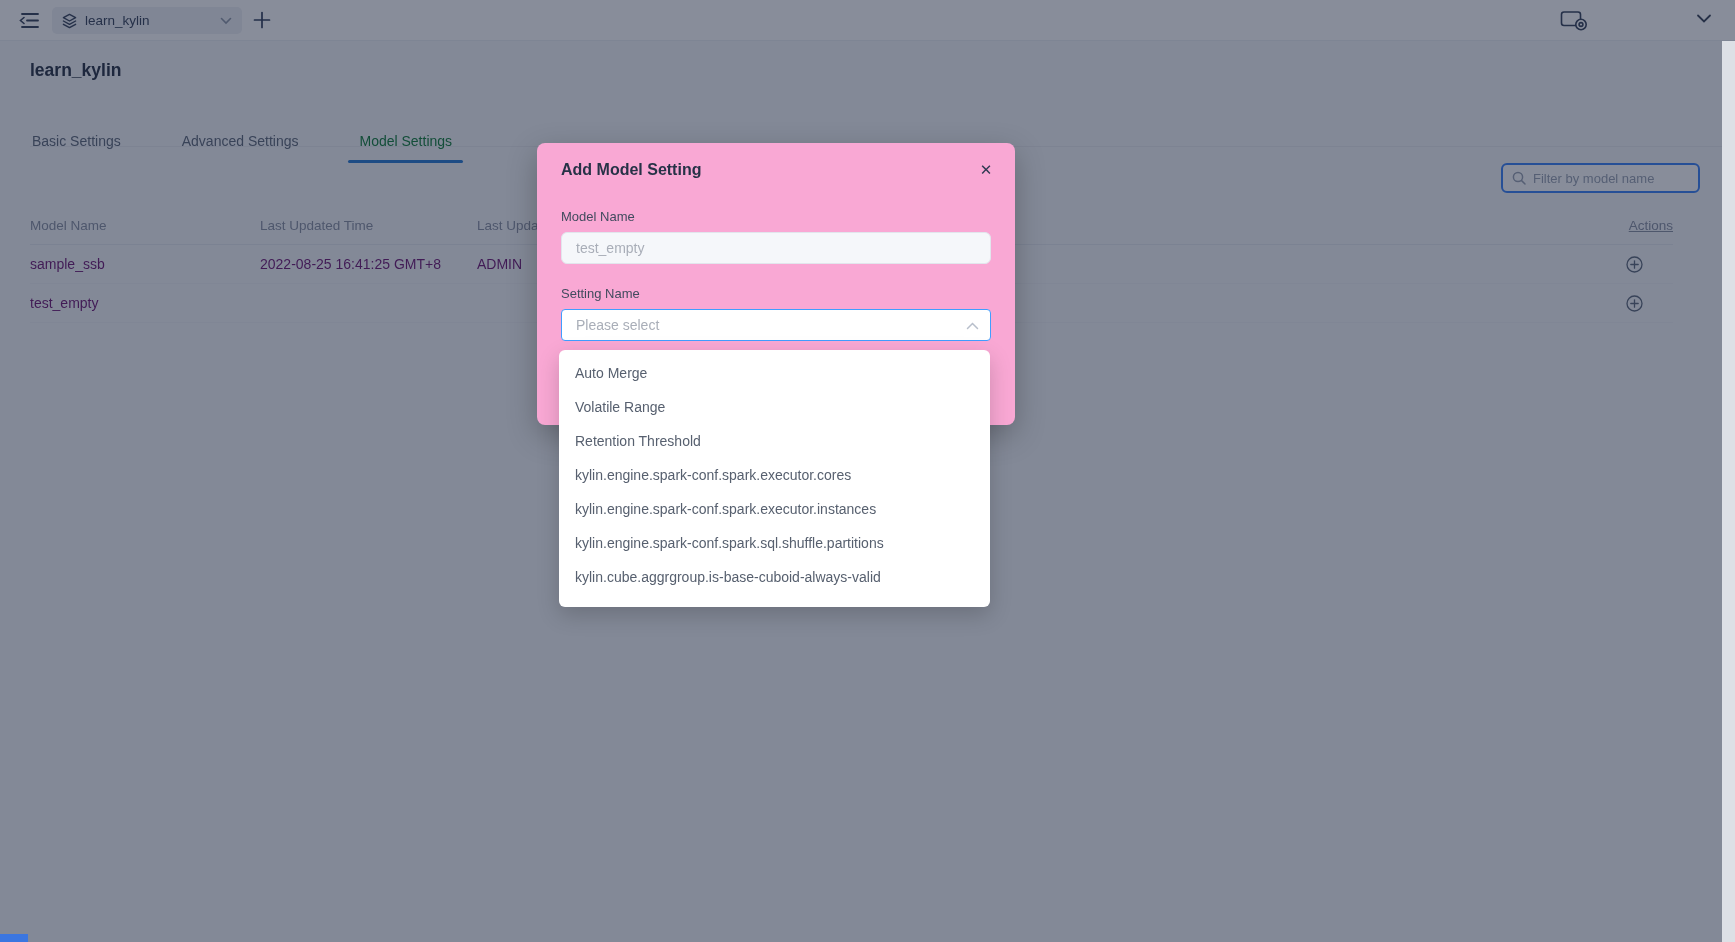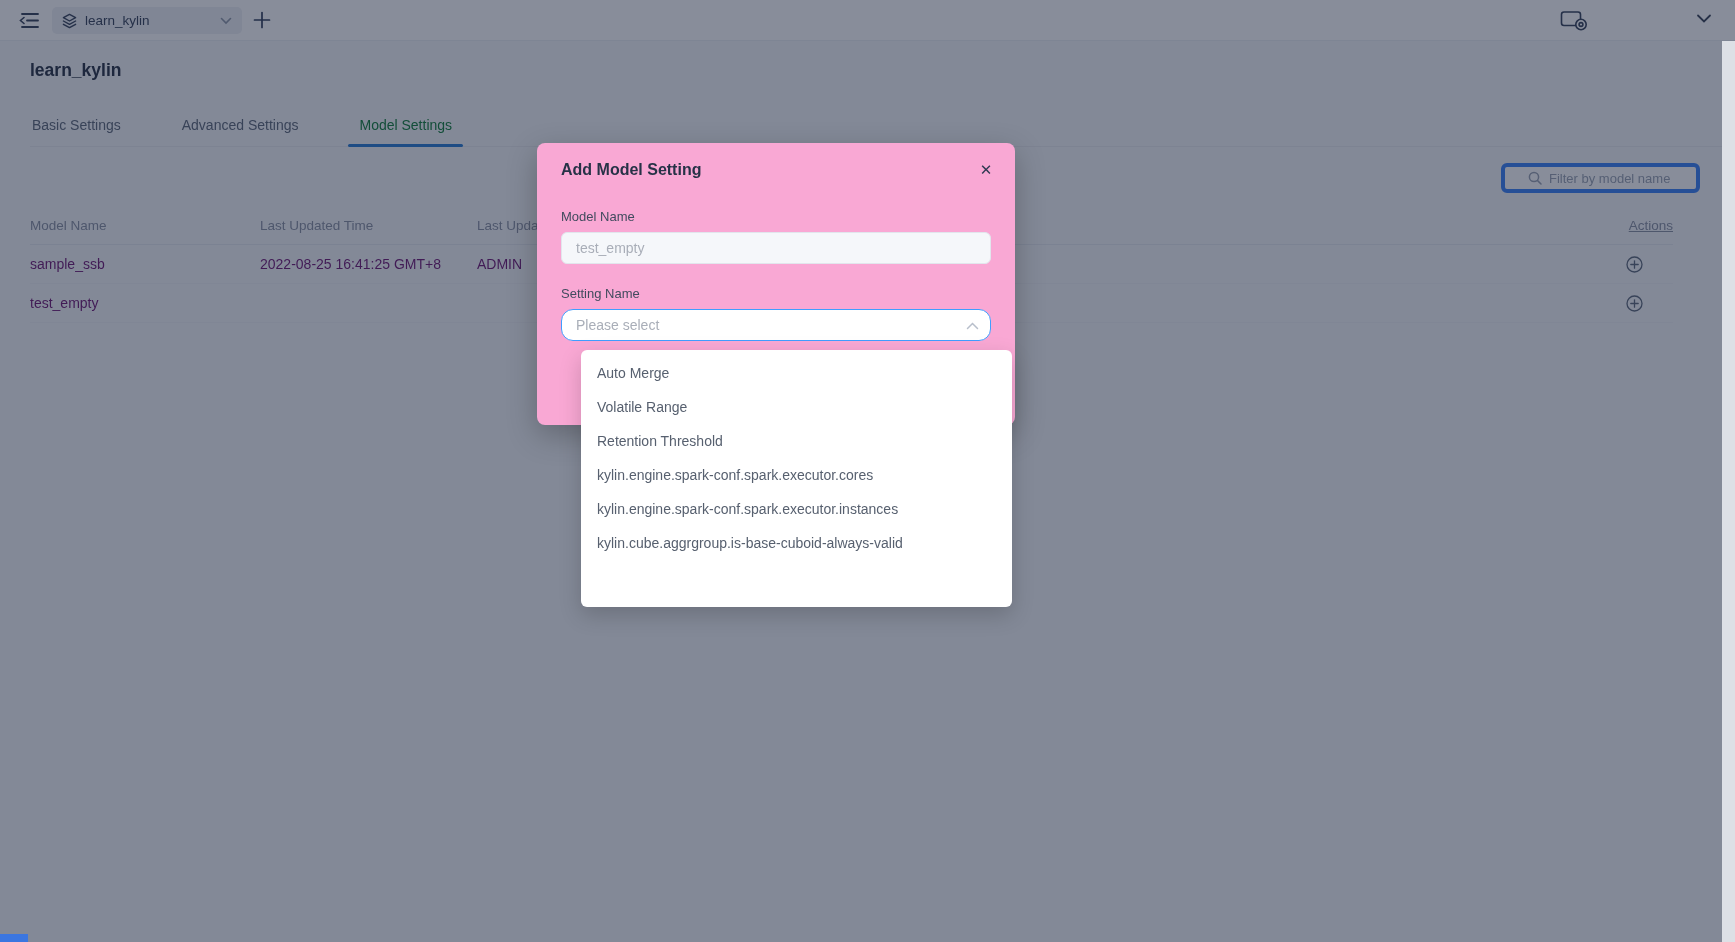--- a/index.html
+++ b/index.html
@@ -11,27 +11,27 @@
   .collapse-btn { position:absolute; left:18px; top:12px; width:22px; height:17px; cursor:pointer; }
   .project-pill { position:absolute; left:52px; top:7px; width:190px; height:27px; background:#eef0f4; border-radius:5px; display:flex; align-items:center; padding:0 10px; cursor:pointer; }
   .project-pill .plabel { font-size:13.5px; color:#39455c; margin-left:8px; flex:1; }
   .add-project-btn { position:absolute; left:252px; top:10px; width:20px; height:20px; cursor:pointer; }
   .admin-btn { position:absolute; left:1560px; top:10px; width:28px; height:22px; cursor:pointer; }
   .user-menu-btn { position:absolute; left:1696px; top:14px; width:18px; height:12px; cursor:pointer; }
 
   
   .page-title { position:absolute; left:30px; top:60px; font-size:17.5px; font-weight:bold; color:#2b3547; }
   .tabs { position:absolute; left:30px; top:110px; height:37px; display:flex; z-index:5; }
-  .tab { position:relative; height:37px; line-height:30px; margin-right:57px; font-size:14px; color:#5f6a7a; cursor:pointer; padding:0 2px; }
+  .tab { position:relative; height:37px; line-height:30px; margin-right:57px; font-size:14px; color:#5f6a7a; cursor:pointer; padding:0 2px;margin-top:16px; }
   .tab.active { color:#15803d; }
   .tab.active::after { content:""; position:absolute; left:-9px; right:-9px; bottom:0; height:3px; background:#2a7dd2; border-radius:2px; }
   .tabs-border { position:absolute; left:30px; right:13px; top:146px; height:1px; background:#e8ebef; }
 
   
-  .filter-box { position:absolute; left:1501px; top:163px; width:199px; height:30px; background:#fff; border:4px solid #3b82f6; border-radius:6px; display:flex; align-items:center; padding:0 23px; }
+  .filter-box { position:absolute; left:1501px; top:163px; width:199px; height:30px; background:#fff; border:2px solid #3b82f6; border-radius:6px; display:flex; align-items:center; padding:0 9px; }
   .filter-box input { border:none; outline:none; background:transparent; font-size:13px; color:#424c5e; width:100%; margin-left:7px; font-family:"Liberation Sans", sans-serif; }
   .filter-box input::placeholder { color:#9aa3b3; }
 
   
   .table { position:absolute; left:30px; right:62px; top:207px; }
   .trow { display:flex; align-items:center; height:39px; border-bottom:1px solid #eef1f5; font-size:14px; color:#701a75; }
   .trow.thead { height:38px; font-size:13.5px; color:#8a92a3; border-bottom:1px solid #e4e8ee; }
   .c1 { width:230px; } .c2 { width:217px; } .c3 { flex:1; } 
   .c4 { width:62px; text-align:right;text-decoration:underline; }
   .c4.icon-cell { text-align:left; padding-left:15px; }
@@ -42,26 +42,26 @@
 
   
   .overlay { position:absolute; inset:0; background:rgba(18,28,53,0.5); z-index:40; }
 
   
   .modal { position:absolute; left:537px; top:143px; width:478px; height:282px; background:#f9a8d4; border-radius:8px; box-shadow:0 10px 30px rgba(0,0,0,0.25); z-index:50; padding:18px 24px; }
   .modal-title { font-size:16px; font-weight:bold; color:#273247; margin-bottom:30px; }
   .modal-close { position:absolute; right:20px; top:18px; width:18px; height:18px; cursor:pointer; font-size:15px; color:#2e3a52; text-align:center; line-height:18px; }
   .field-label { font-size:13px; color:#414b5e; margin-bottom:8px; }
   .text-input { width:100%; height:32px; background:#f5f7fa; border:1px solid #e2e6ed; border-radius:6px; padding:0 14px; font-size:14px; color:#a9aeb8; font-family:"Liberation Sans", sans-serif; margin-bottom:22px; }
-  .select-box { position:relative; width:100%; height:32px; background:#fff; border:1.5px solid #409eff; border-radius:12px; padding:0 30px 0 14px; display:flex; align-items:center; cursor:pointer; }
+  .select-box { position:relative; width:100%; height:32px; background:#fff; border:1.5px solid #409eff; border-radius:4px; padding:0 30px 0 14px; display:flex; align-items:center; cursor:pointer; }
   .select-placeholder { font-size:14px; color:#a9aeb8; }
   .select-arrow { position:absolute; right:11px; top:12px; }
 
   
-  .dropdown { position:absolute; left:581px; top:350px; width:431px; height:257px; background:#fff; border-radius:6px; box-shadow:0 8px 22px rgba(0,0,0,0.18); overflow:hidden; padding-top:6px; z-index:60; }
+  .dropdown { position:absolute; left:559px; top:350px; width:431px; height:257px; background:#fff; border-radius:6px; box-shadow:0 8px 22px rgba(0,0,0,0.18); overflow:hidden; padding-top:6px; z-index:60; }
   .option { height:34px; line-height:34px; padding:0 16px; font-size:14px; color:#57606f; cursor:pointer; white-space:nowrap; }
 
   
   .sidebar-peek { position:absolute; left:0; bottom:0; width:28px; height:8px; background:#3b76e0; z-index:70; }
 
   svg { display:block; }
 </style>
 </head>
 <body>
 
@@ -181,16 +181,17 @@
     </span>
   </div>
 </div>
 
 <div class="dropdown">
   <div class="option">Auto Merge</div>
   <div class="option">Volatile Range</div>
   <div class="option">Retention Threshold</div>
   <div class="option">kylin.engine.spark-conf.spark.executor.cores</div>
   <div class="option">kylin.engine.spark-conf.spark.executor.instances</div>
+  <div class="option">kylin.engine.spark-conf.spark.sql.shuffle.partitions</div>
   <div class="option">kylin.cube.aggrgroup.is-base-cuboid-always-valid</div>
 </div>
 
 <div class="sidebar-peek"></div>
 
 </body></html>

